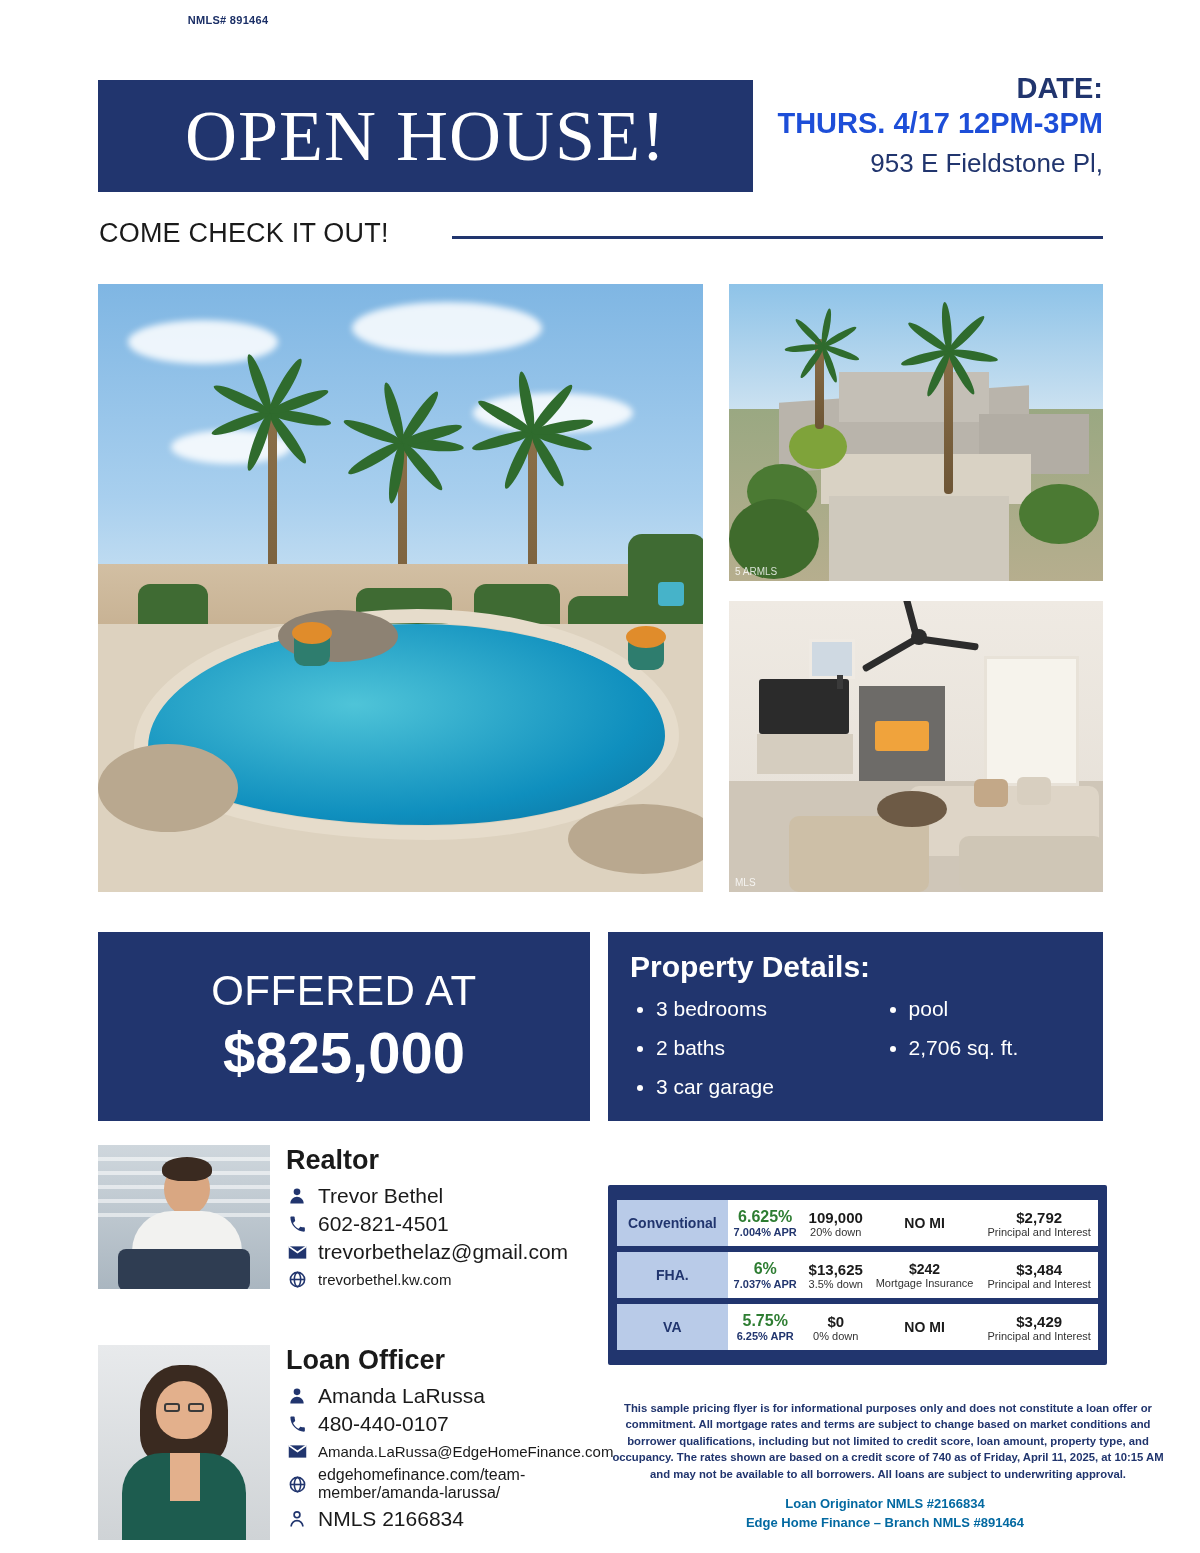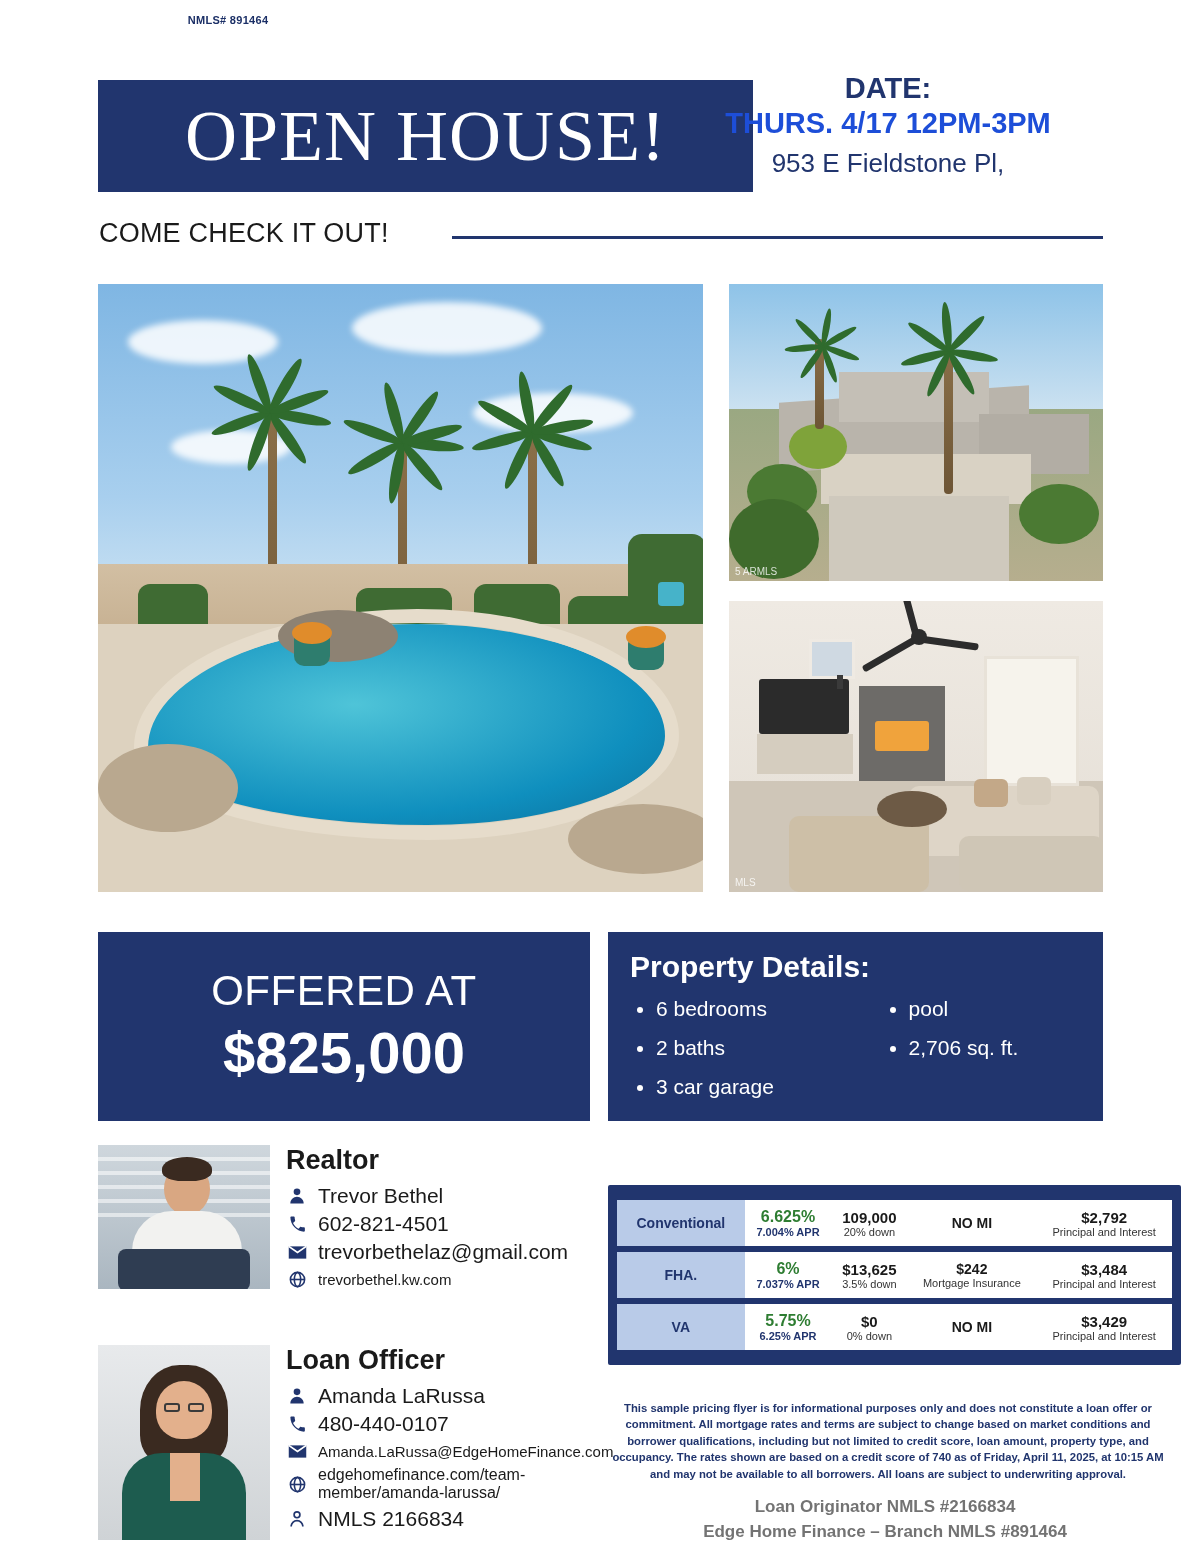--- a/index.html
+++ b/index.html
@@ -45,21 +45,21 @@
   
   .banner {
     position: absolute; left: 98px; top: 80px; width: 655px; height: 112px;
     background: #21356e; display: flex; align-items: center; justify-content: center;
   }
   .banner h1 {
     margin: 0; color: #ffffff; font-family: "Liberation Serif", serif;
     font-size: 72px; font-weight: normal; letter-spacing: 1px;
   }
   .date-block {
-    position: absolute; right: 97px; top: 72px; width: 430px; text-align: center;
+    position: absolute; right: 97px; top: 72px; width: 430px; text-align: right;
   }
   .date-label {
     font-size: 29px; font-weight: bold; color: #21356e; line-height: 1.15;
   }
   .date-value {
     font-size: 29px; font-weight: bold; color: #1d4ed8; line-height: 1.2; margin-top: 1px;
   }
   .addr {
     font-size: 26px; color: #21356e; line-height: 1.25; margin-top: 6px;
   }
@@ -162,41 +162,41 @@
   .contact-title { font-size: 27px; font-weight: bold; color: #1a1a1a; margin-bottom: 8px; }
   .c-row { display: flex; align-items: center; gap: 10px; margin: 4px 0; }
   .c-ico { width: 22px; height: 22px; flex: none; color: #21356e; display: flex; align-items: center; justify-content: center; }
   .c-ico svg { display: block; }
   .c-text { font-size: 21px; color: #1a1a1a; }
   .c-text.small { font-size: 15px; }
   .c-text.link2 { font-size: 16px; line-height: 1.15; }
 
   
   .rate-wrap {
-    position: absolute; left: 608px; top: 1185px; width: 573px;
+    position: absolute; left: 608px; top: 1185px; width: 499px;
     background: #21356e; padding: 9px; border-radius: 2px;
   }
   .rate-table { width: 100%; border-collapse: separate; border-spacing: 0 6px; }
   .rate-table td { background: #ffffff; padding: 8px 4px; text-align: center; vertical-align: middle; }
   .rate-table td.prog {
     background: #b9cbe8; color: #21356e; font-weight: bold; font-size: 14px; width: 23%;
   }
   .rate-main { font-size: 16px; font-weight: bold; color: #2e7d32; }
   .rate-apr { font-size: 11px; font-weight: bold; color: #21356e; }
   .cell-main { font-size: 15px; font-weight: bold; color: #1a1a1a; }
   .cell-sub { font-size: 11px; color: #333; }
   .cell-nomi { font-size: 14px; font-weight: bold; color: #1a1a1a; }
 
   .disclaimer {
     position: absolute; left: 608px; top: 1400px; width: 560px;
     font-size: 11.3px; line-height: 1.45; font-weight: bold; color: #21356e; text-align: center;
   }
   .nmls-block {
     position: absolute; left: 690px; top: 1495px; width: 390px; text-align: center;
-    font-size: 17px; font-weight: bold; color: #737373; line-height: 1.45;
+    font-size: 13px; font-weight: bold; color: #0369a1; line-height: 1.45;
   }
   .eho {
     position: absolute; left: 1026px; top: 1489px; display: flex; align-items: center; gap: 8px;
   }
   .eho-mark { width: 60px; height: 52px; }
   .eho-text { font-size: 11px; font-weight: bold; color: #1a1a1a; line-height: 1.2; }
 </style>
 </head>
 <body>
 
@@ -341,21 +341,21 @@
 
   <div class="price-box">
     <div class="price-label">OFFERED AT</div>
     <div class="price-value">$825,000</div>
   </div>
 
   <div class="details-box">
     <div class="details-title">Property Details:</div>
     <div class="details-cols">
       <ul class="col-a">
-        <li>6 bedrooms</li>
+        <li>3 bedrooms</li>
         <li>2 baths</li>
         <li>3 car garage</li>
       </ul>
       <ul class="col-b">
         <li>pool</li>
         <li>2,706 sq. ft.</li>
       </ul>
     </div>
   </div>
 

